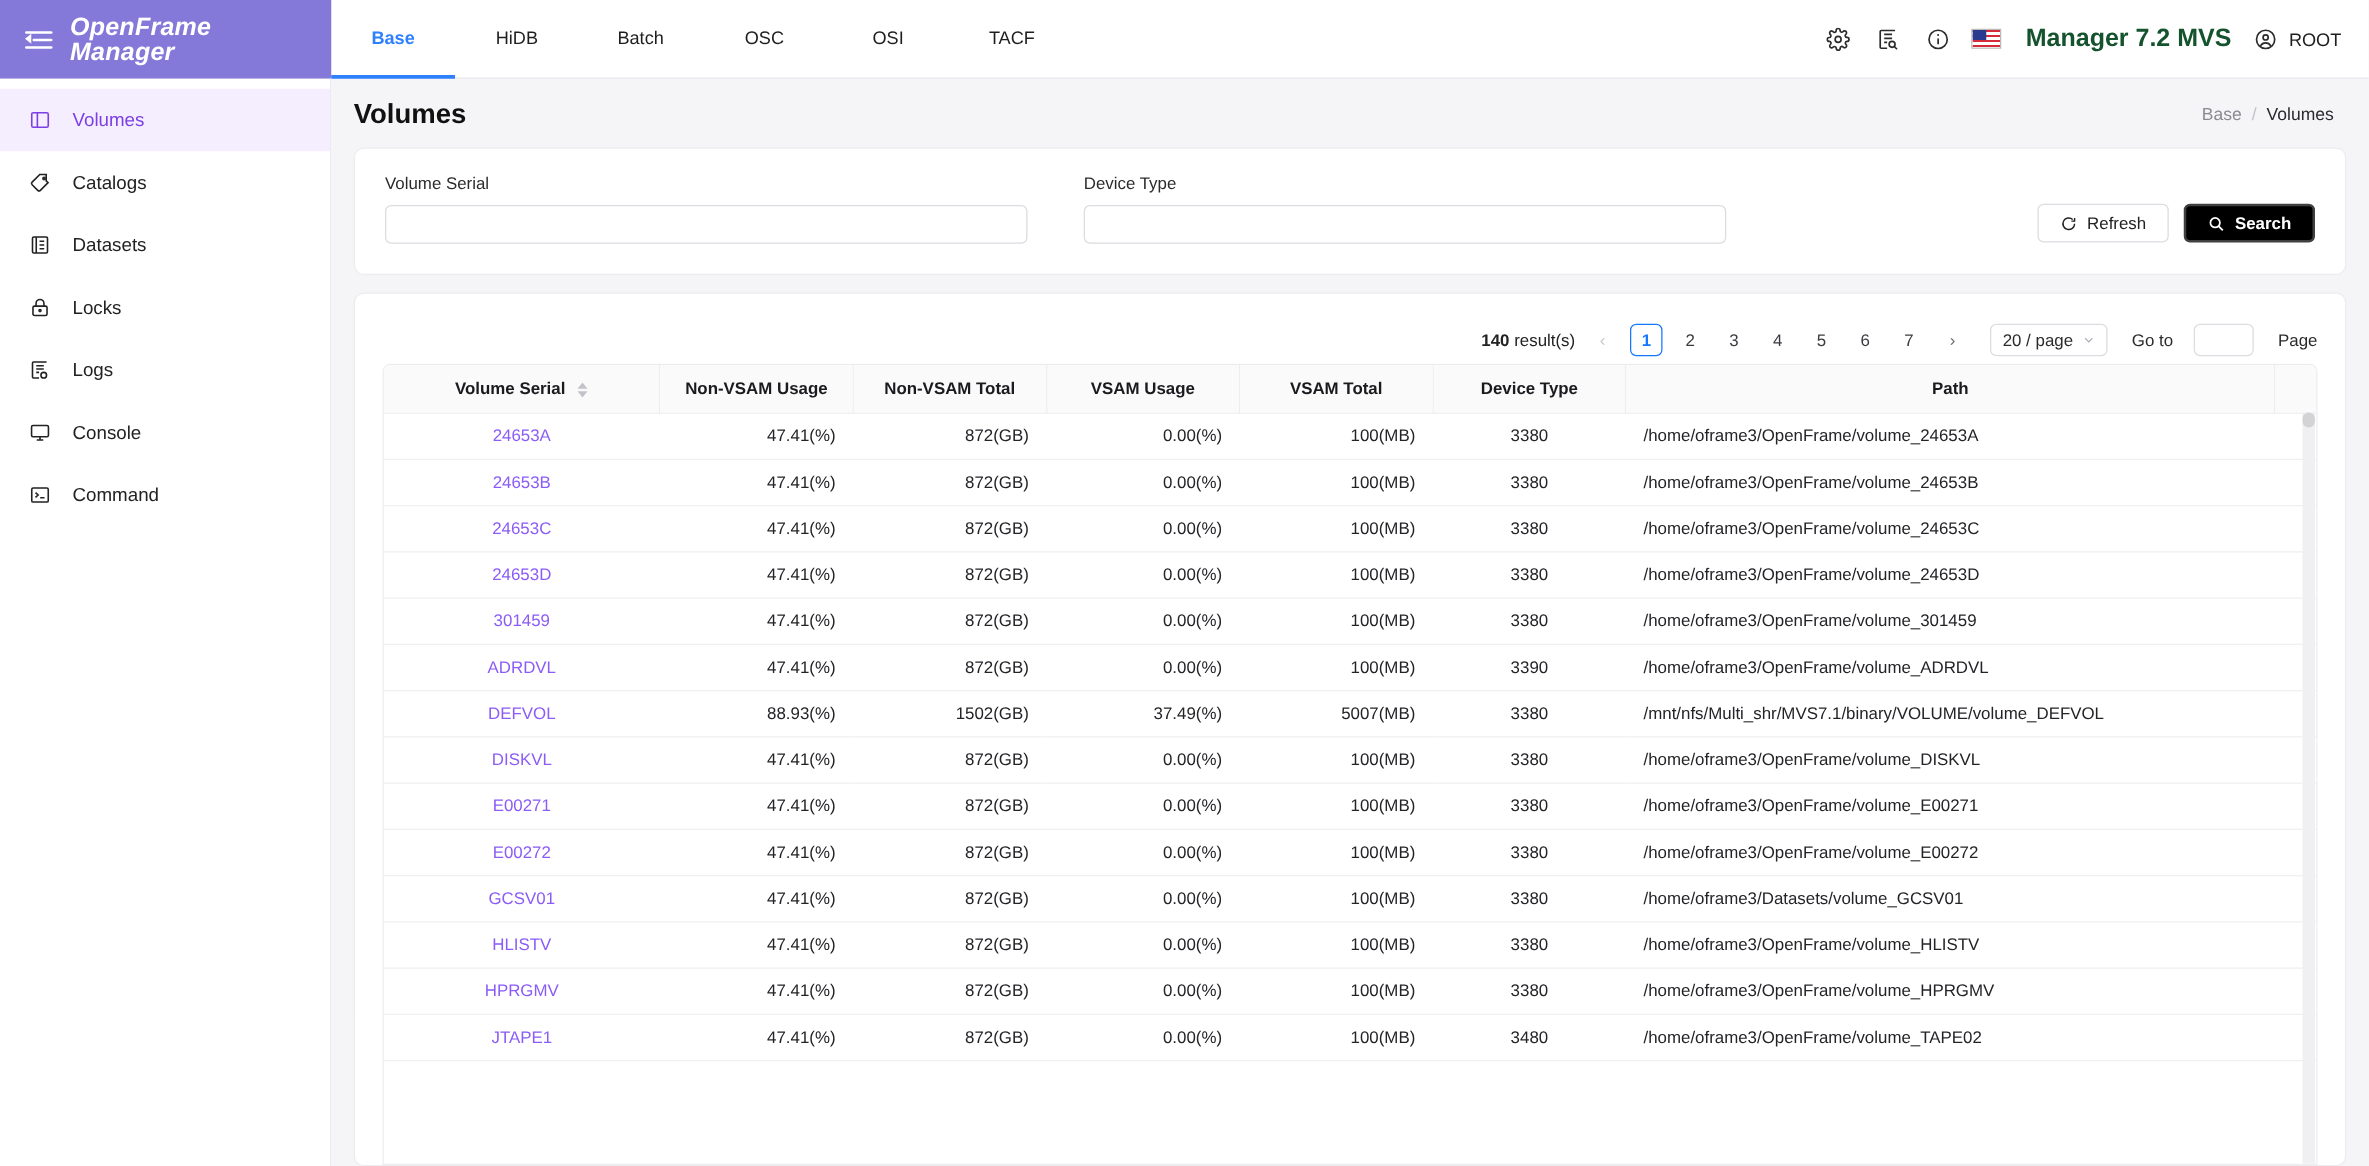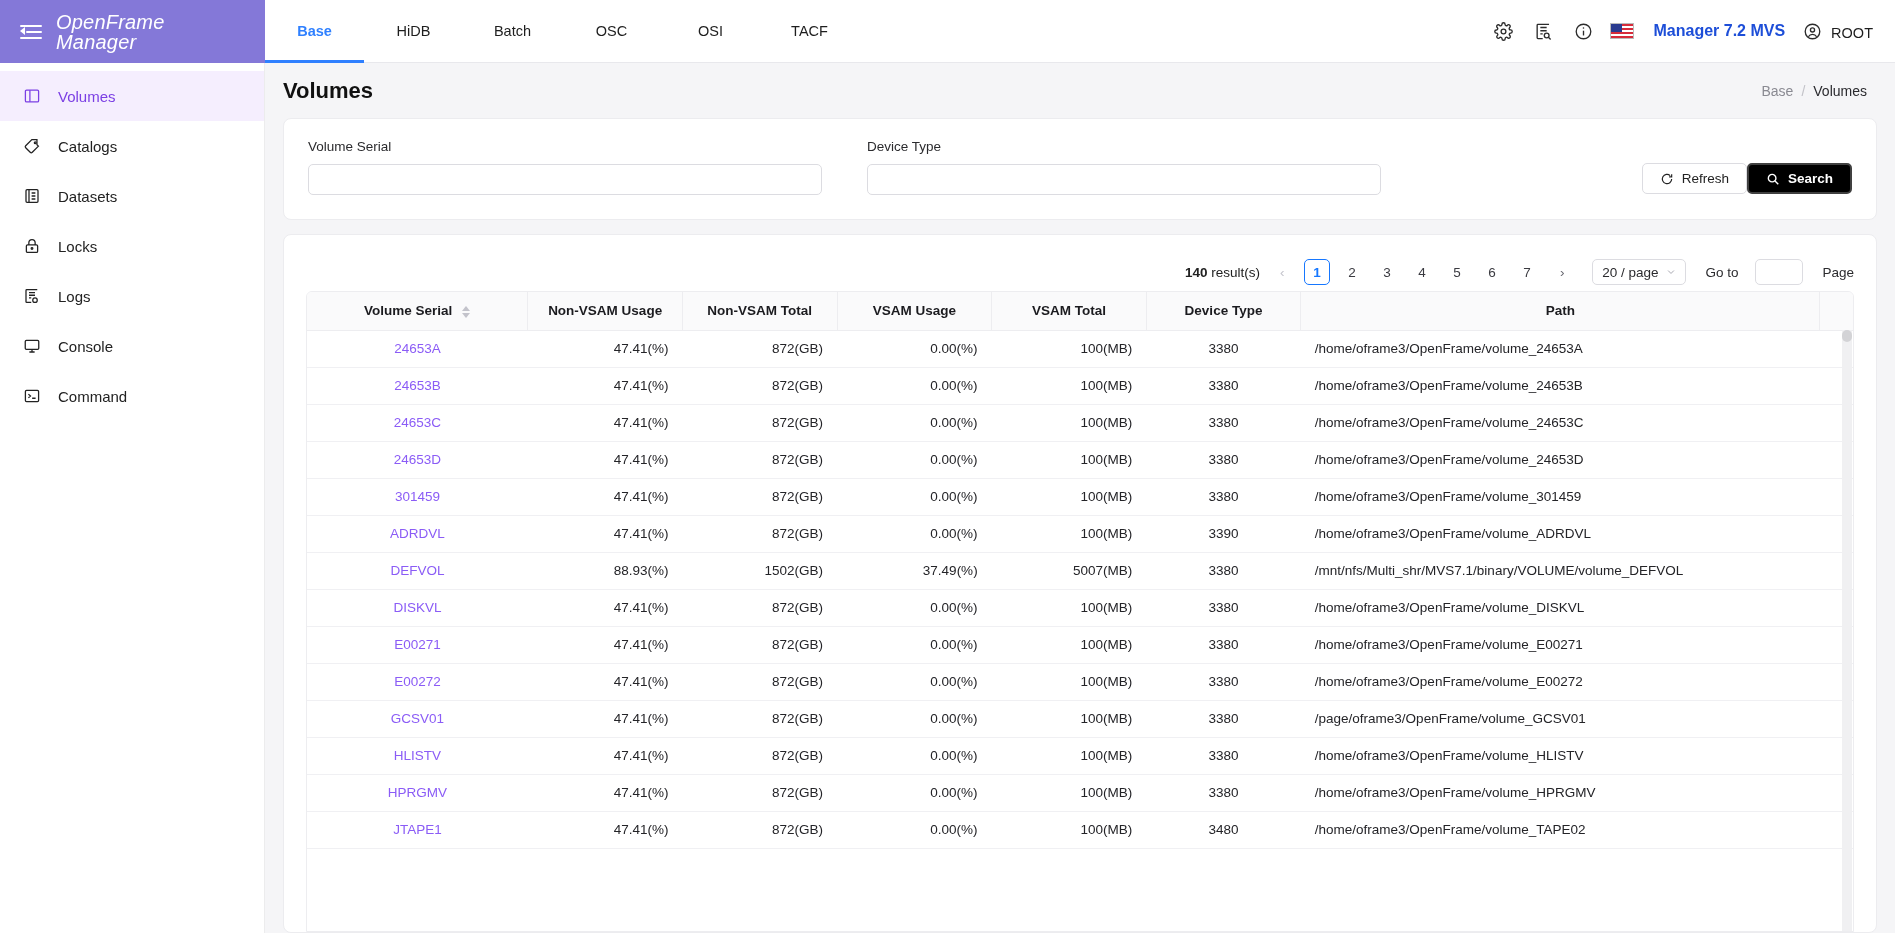--- a/index.html
+++ b/index.html
@@ -21,42 +21,42 @@
   .hamburger i { position:absolute; left:0; height:2px; background:#fff; border-radius:1px; }
   .hamburger i:nth-child(1){ top:2px; width:22px; }
   .hamburger i:nth-child(2){ top:8px; width:22px; }
   .hamburger i:nth-child(3){ top:14px; width:22px; }
   .hamburger .arr {
     position:absolute; left:0px; top:4px; width:0; height:0;
     border-top:4px solid transparent; border-bottom:4px solid transparent;
     border-right:5px solid #fff; background:none;
   }
   .brand-title {
-    color:#fff; font-weight:normal; font-style:italic; font-size:20px; line-height:20px;
+    color:#fff; font-weight:bold; font-style:italic; font-size:20px; line-height:20px;
     letter-spacing:.2px;
   }
 
   .tabs-wrap { flex: 1; display:flex; align-items:stretch; border-bottom:1px solid #e8e8ec; position:relative; }
   .tabs { display:flex; align-items:stretch; }
   .tab {
     display:flex; align-items:center; justify-content:center;
     width: 99px; font-size:14.5px; color:#1e1e1e; cursor:pointer;
     position:relative;
   }
   .tab.active { color:#2f80ff; font-weight:bold; }
   .tab.active::after {
     content:""; position:absolute; left:0; right:0; bottom:-1px; height:3px; background:#2f80ff;
   }
   .top-right { margin-left:auto; display:flex; align-items:center; gap:0px; padding-right:22px; }
   .ticon { width:40px; height:40px; display:flex; align-items:center; justify-content:center; cursor:pointer; color:#2b2b2b; }
   .flag { width:24px; height:16px; margin:0 6px; position:relative; overflow:hidden; border:1px solid #bbb; }
   .flag .stripes { position:absolute; inset:0; background:
       repeating-linear-gradient(to bottom, #d62b3a 0 2px, #ffffff 2px 4px); }
   .flag .canton { position:absolute; left:0; top:0; width:11px; height:8px; background:#2a3b8f; }
-  .mgr { color:#1d4ed8; font-weight:bold; font-size:16px; margin:0 18px 0 14px; white-space:nowrap; }
+  .mgr { color:#14532d; font-weight:bold; font-size:20px; margin:0 18px 0 14px; white-space:nowrap; }
   .user { display:flex; align-items:flex-end; gap:9px; font-size:14.5px; color:#1e1e1e; cursor:pointer; }
 
   
   .body { display:flex; flex:1; min-height:0; }
 
   .sidebar { width:265px; flex:0 0 265px; background:#fff; border-right:1px solid #ececed; padding-top:8px; }
   .nav-item {
     display:flex; align-items:center; gap:16px; height:50px; padding-left:22px;
     font-size:15px; color:#222; cursor:pointer;
   }
@@ -80,21 +80,21 @@
   }
   .search-panel { padding:20px 24px 24px 24px; display:flex; align-items:flex-end; }
   .field { display:flex; flex-direction:column; gap:10px; }
   .field .lbl { font-size:13.5px; color:#2b2b2e; }
   .field input {
     height:31px; border:1px solid #dcdce1; border-radius:5px; background:#fff;
     font-family:"Liberation Sans", sans-serif; font-size:13.5px; padding:0 10px; outline:none; color:#222;
   }
   .f1 { width:514px; }
   .f2 { width:514px; margin-left:45px; }
-  .btns { margin-left:auto; display:flex; align-items:center; padding-bottom:1px; }
+  .btns { margin-left:auto; display:flex; gap:12px; align-items:center; padding-bottom:1px; }
   .btn {
     height:31px; border-radius:5px; display:flex; align-items:center; gap:8px;
     padding:0 17px; font-size:13.5px; cursor:pointer; white-space:nowrap;
   }
   .btn-ghost { border:1px solid #dcdce1; background:#fff; color:#222; }
   .btn-primary { background:#000000; color:#fff; border:2px solid #404040; font-weight:bold; }
 
   .table-panel { margin-top:14px; padding:18px 22px 0 22px; flex:1; min-height:0; display:flex; flex-direction:column; }
 
   .pager { display:flex; align-items:center; justify-content:flex-end; gap:9px; font-size:13.5px; color:#222; height:38px; }
@@ -487,21 +487,21 @@
                   <td class="c-path">/home/oframe3/OpenFrame/volume_E00272</td>
                   <td></td>
                 </tr>
                 <tr>
                   <td class="c-serial">GCSV01</td>
                   <td class="c-num">47.41(%)</td>
                   <td class="c-num">872(GB)</td>
                   <td class="c-num">0.00(%)</td>
                   <td class="c-num">100(MB)</td>
                   <td class="c-dev">3380</td>
-                  <td class="c-path">/page/oframe3/OpenFrame/volume_GCSV01</td>
+                  <td class="c-path">/home/oframe3/Datasets/volume_GCSV01</td>
                   <td></td>
                 </tr>
                 <tr>
                   <td class="c-serial">HLISTV</td>
                   <td class="c-num">47.41(%)</td>
                   <td class="c-num">872(GB)</td>
                   <td class="c-num">0.00(%)</td>
                   <td class="c-num">100(MB)</td>
                   <td class="c-dev">3380</td>
                   <td class="c-path">/home/oframe3/OpenFrame/volume_HLISTV</td>

